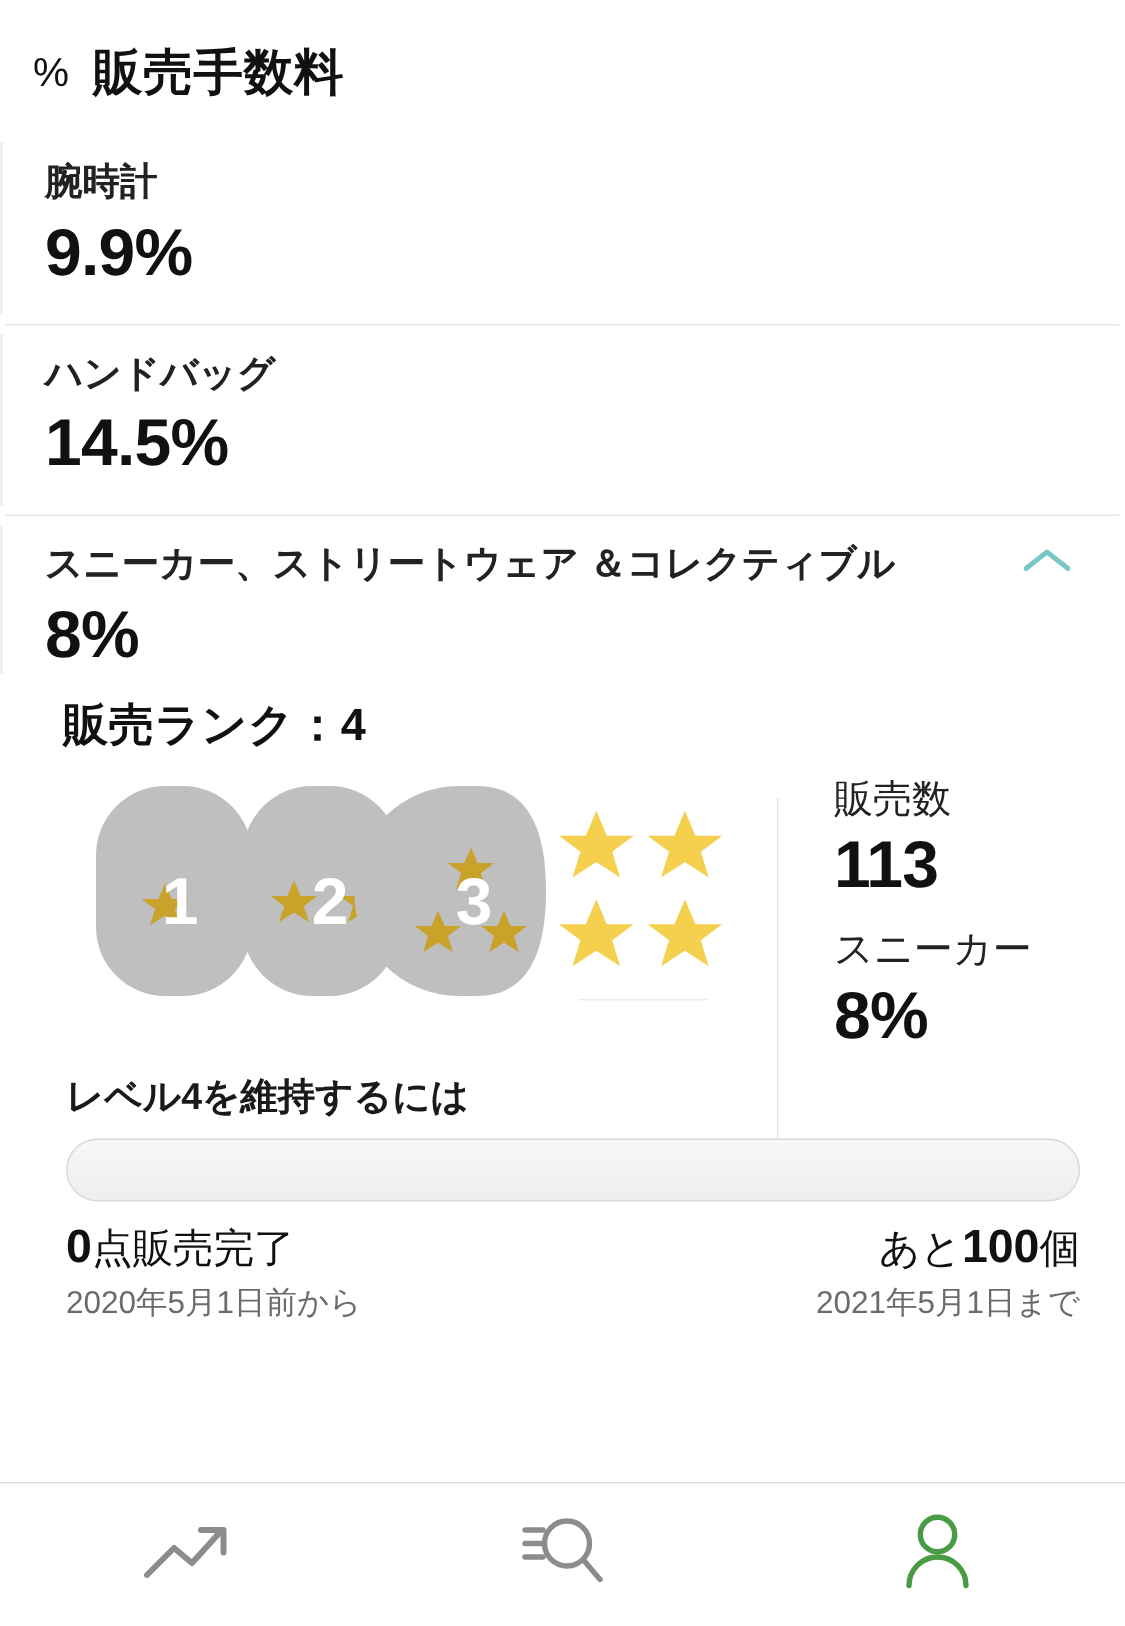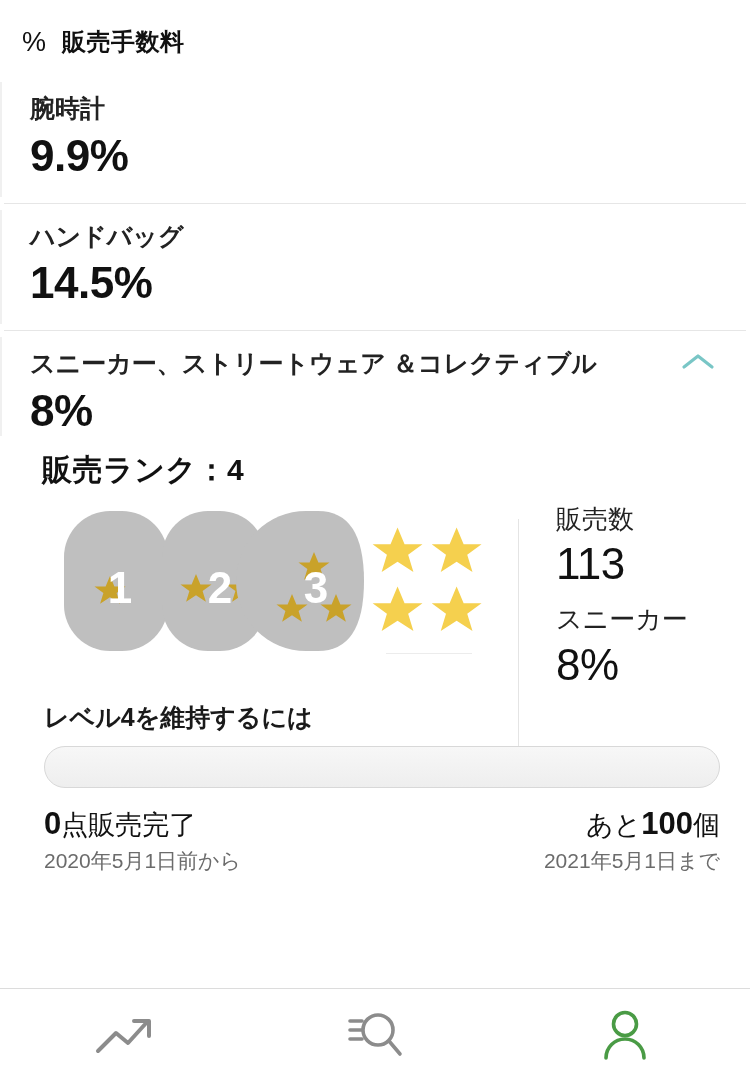--- a/index.html
+++ b/index.html
@@ -15,21 +15,21 @@
   
   .title-row {
     display: flex; align-items: center;
     padding: 26px 0 18px 22px;
   }
   .pct-icon {
     font-size: 27px; font-weight: 400; color: #111;
     width: 40px; text-align: left; line-height: 1;
   }
   .title-text {
-    font-size: 24px; font-weight: bold; color: #111;
+    font-size: 33px; font-weight: bold; color: #111;
     letter-spacing: 0.5px;
   }
 
   
   .fee-section {
     position: relative;
     padding: 14px 22px 20px 30px;
   }
   .fee-section::before {
     content: ""; position: absolute;
@@ -67,21 +67,21 @@
   .rank-left { width: 470px; position: relative; }
   .vdivider {
     position: absolute; left: 488px; top: 28px;
     width: 1px; height: 240px; background: #e4e4e4;
   }
   .rank-right {
     margin-left: 56px; padding-top: 10px;
   }
   .stat-label { font-size: 26px; color: #222; line-height: 1.45; }
   .stat-value {
-    font-size: 44px; font-weight: normal; color: #111;
+    font-size: 44px; font-weight: bold; color: #111;
     line-height: 1.2; letter-spacing: -0.5px;
   }
   .stat-block + .stat-block { margin-top: 10px; }
 
   .badges-row { position: relative; height: 150px; margin-top: 20px; }
   .badge-svg { position: absolute; left: 34px; top: 0; }
   .stars-grid {
     position: absolute; left: 338px; top: 6px;
     width: 120px;
   }
@@ -99,21 +99,21 @@
   .progress-track {
     height: 42px; border-radius: 22px;
     background: linear-gradient(180deg,#f7f7f7 0%,#eeeeee 100%);
     border: 1px solid #d8d8d8;
     position: relative; overflow: hidden;
   }
   .progress-fill { height: 100%; width: 0%; background: #6fbf73; }
 
   .progress-foot {
     display: flex; justify-content: space-between;
-    margin-top: 18px;
+    margin-top: 12px;
   }
   .foot-col.right { text-align: right; }
   .foot-main { font-size: 27px; color: #111; font-weight: 400; }
   .foot-main b { font-weight: bold; font-size: 31px; }
   .foot-sub { font-size: 21px; color: #6b6b6b; margin-top: 4px; }
 
   
   .bottom-nav {
     position: absolute; left: 0; right: 0; bottom: 0; height: 96px;
     border-top: 1px solid #dcdcdc; background: #fff;

